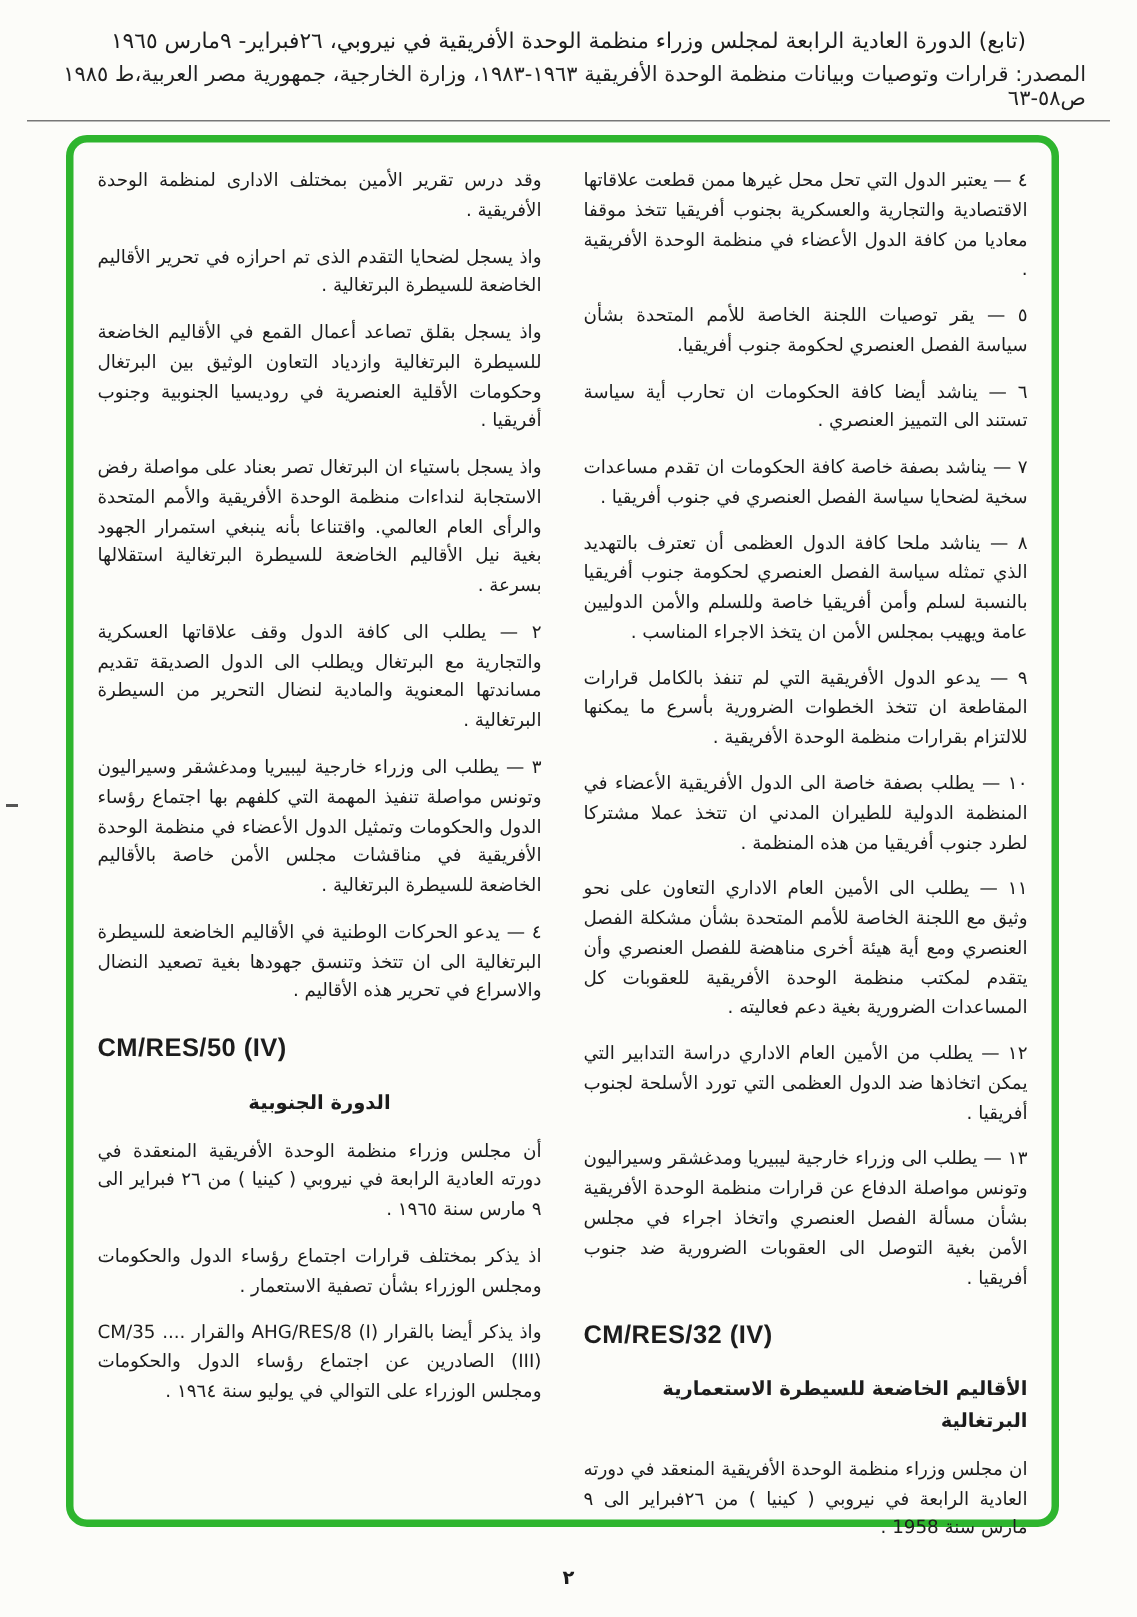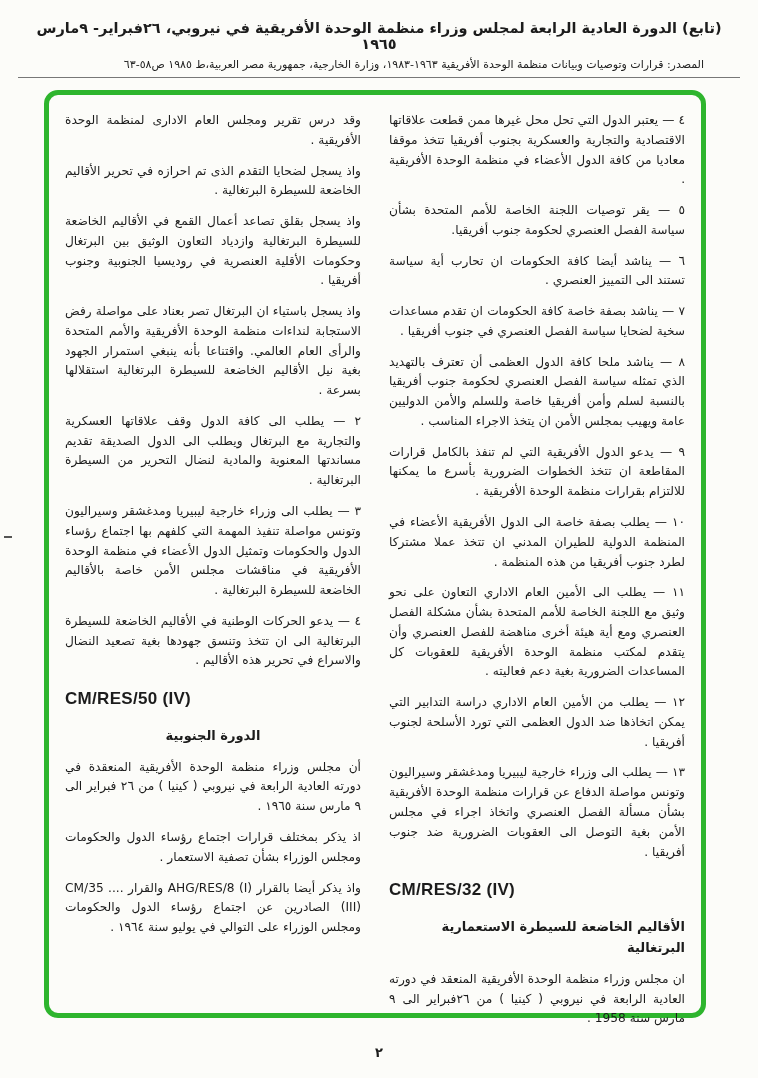--- a/index.html
+++ b/index.html
@@ -7,29 +7,29 @@
     width:758px;height:1078px;
     background:#fcfcf9;
     font-family:"DejaVu Sans",sans-serif;
     color:#1c1c1c;
     position:relative;
     overflow:hidden;
   }
   .top-header{
     direction:rtl;
     text-align:center;
-    font-weight:bold;
+    font-weight:normal;
     font-size:14.5px;
     padding:20px 30px 4px 30px;
   }
   .source-line{
     direction:rtl;
     text-align:right;
-    font-size:11px;
-    padding:2px 54px 6px 34px;
+    font-size:14px;
+    padding:2px 34px 6px 34px;
     color:#222;
   }
   .top-rule{
     border:0;border-top:1px solid #777;
     margin:0 18px 0 18px;
   }
   .green-box{
     position:absolute;
     left:44px;top:90px;
     width:662px;height:928px;
@@ -109,21 +109,21 @@
       <p class="body">١٠ — يطلب بصفة خاصة الى الدول الأفريقية الأعضاء في المنظمة الدولية للطيران المدني ان تتخذ عملا مشتركا لطرد جنوب أفريقيا من هذه المنظمة .</p>
       <p class="body">١١ — يطلب الى الأمين العام الاداري التعاون على نحو وثيق مع اللجنة الخاصة للأمم المتحدة بشأن مشكلة الفصل العنصري ومع أية هيئة أخرى مناهضة للفصل العنصري وأن يتقدم لمكتب منظمة الوحدة الأفريقية للعقوبات كل المساعدات الضرورية بغية دعم فعاليته .</p>
       <p class="body">١٢ — يطلب من الأمين العام الاداري دراسة التدابير التي يمكن اتخاذها ضد الدول العظمى التي تورد الأسلحة لجنوب أفريقيا .</p>
       <p class="body">١٣ — يطلب الى وزراء خارجية ليبيريا ومدغشقر وسيراليون وتونس مواصلة الدفاع عن قرارات منظمة الوحدة الأفريقية بشأن مسألة الفصل العنصري واتخاذ اجراء في مجلس الأمن بغية التوصل الى العقوبات الضرورية ضد جنوب أفريقيا .</p>
       <p class="ref">CM/RES/32 (IV)</p>
       <p class="heading">الأقاليم الخاضعة للسيطرة الاستعمارية البرتغالية</p>
       <p class="body">ان مجلس وزراء منظمة الوحدة الأفريقية المنعقد في دورته العادية الرابعة في نيروبي ( كينيا ) من ٢٦فبراير الى ٩ مارس سنة 1958 .</p>
     </div>
 
     <div class="col">
-      <p class="body">وقد درس تقرير ومجلس العام الادارى لمنظمة الوحدة الأفريقية .</p>
+      <p class="body">وقد درس تقرير الأمين بمختلف الادارى لمنظمة الوحدة الأفريقية .</p>
       <p class="body">واذ يسجل لضحايا التقدم الذى تم احرازه في تحرير الأقاليم الخاضعة للسيطرة البرتغالية .</p>
       <p class="body">واذ يسجل بقلق تصاعد أعمال القمع في الأقاليم الخاضعة للسيطرة البرتغالية وازدياد التعاون الوثيق بين البرتغال وحكومات الأقلية العنصرية في روديسيا الجنوبية وجنوب أفريقيا .</p>
       <p class="body">واذ يسجل باستياء ان البرتغال تصر بعناد على مواصلة رفض الاستجابة لنداءات منظمة الوحدة الأفريقية والأمم المتحدة والرأى العام العالمي. واقتناعا بأنه ينبغي استمرار الجهود بغية نيل الأقاليم الخاضعة للسيطرة البرتغالية استقلالها بسرعة .</p>
       <p class="body">٢ — يطلب الى كافة الدول وقف علاقاتها العسكرية والتجارية مع البرتغال ويطلب الى الدول الصديقة تقديم مساندتها المعنوية والمادية لنضال التحرير من السيطرة البرتغالية .</p>
       <p class="body">٣ — يطلب الى وزراء خارجية ليبيريا ومدغشقر وسيراليون وتونس مواصلة تنفيذ المهمة التي كلفهم بها اجتماع رؤساء الدول والحكومات وتمثيل الدول الأعضاء في منظمة الوحدة الأفريقية في مناقشات مجلس الأمن خاصة بالأقاليم الخاضعة للسيطرة البرتغالية .</p>
       <p class="body">٤ — يدعو الحركات الوطنية في الأقاليم الخاضعة للسيطرة البرتغالية الى ان تتخذ وتنسق جهودها بغية تصعيد النضال والاسراع في تحرير هذه الأقاليم .</p>
       <p class="ref">CM/RES/50 (IV)</p>
       <p class="heading center">الدورة الجنوبية</p>
       <p class="body">أن مجلس وزراء منظمة الوحدة الأفريقية المنعقدة في دورته العادية الرابعة في نيروبي ( كينيا ) من ٢٦ فبراير الى ٩ مارس سنة ١٩٦٥ .</p>
       <p class="body">اذ يذكر بمختلف قرارات اجتماع رؤساء الدول والحكومات ومجلس الوزراء بشأن تصفية الاستعمار .</p>

